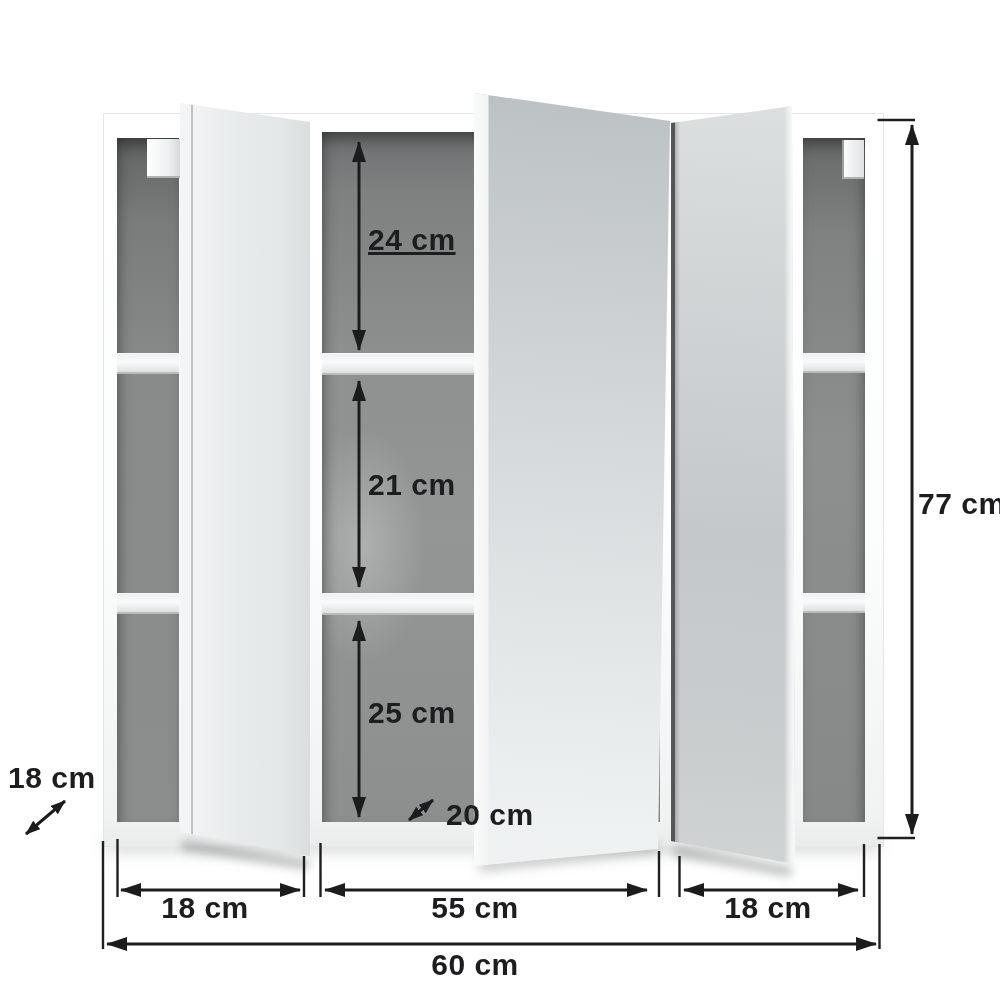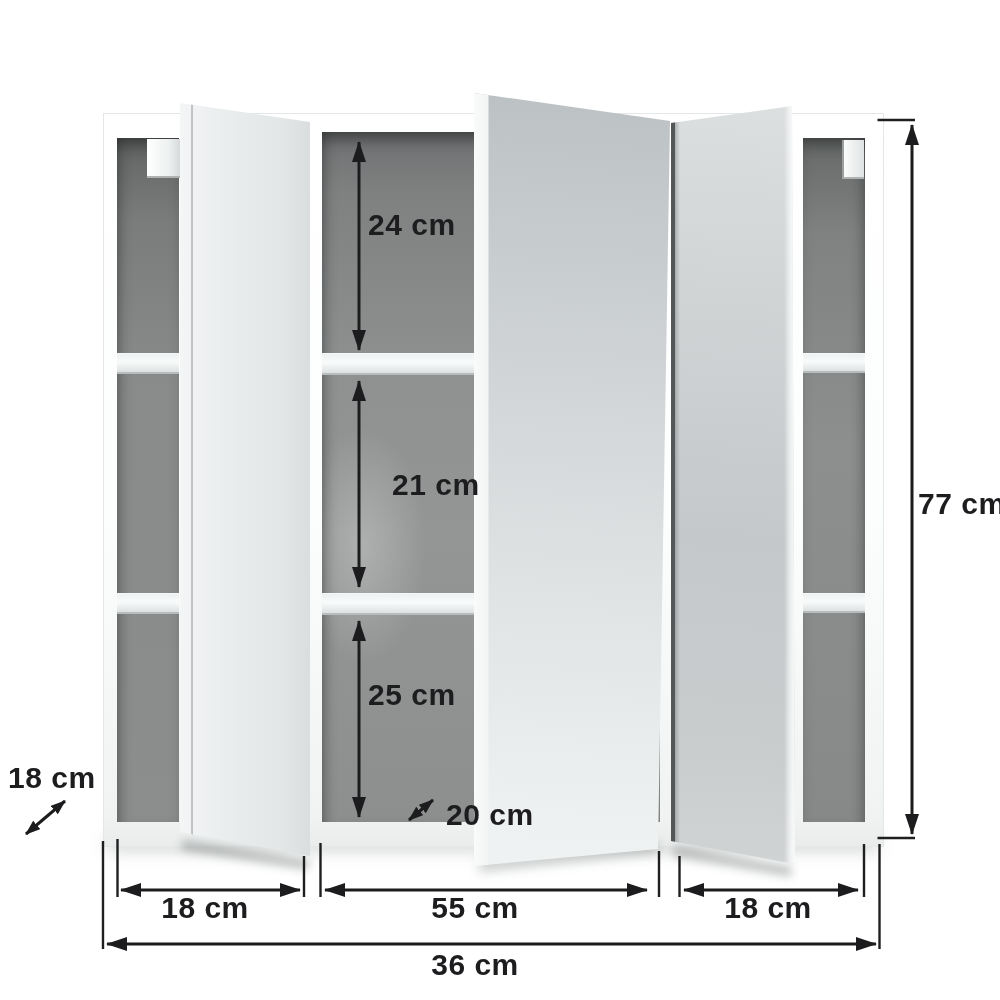--- a/index.html
+++ b/index.html
@@ -85,23 +85,23 @@
   }
 
   
   svg.dims{left:0;top:0;width:1000px;height:1000px;}
   .dl{stroke:#1c1c1e;stroke-width:3;fill:none;}
   .ext{stroke:#1f1f21;stroke-width:2.4;fill:none;}
   .lbl{
     position:absolute;font-size:30px;font-weight:600;line-height:1;
     color:#1d1d1f;letter-spacing:.5px;white-space:nowrap;
   }
-  .lbl-24{left:368px;top:210px;}
-  .lbl-21{left:368px;top:470px;margin-left:24px;}
-  .lbl-25{left:368px;top:680px;text-align:right;}
+  .lbl-24{left:368px;top:225px;text-decoration:underline;}
+  .lbl-21{left:368px;top:470px;}
+  .lbl-25{left:368px;top:698px;text-align:right;}
   .lbl-14{left:446px;top:800px;}
   .lbl-18d{left:8px;top:763px;}
   .lbl-77{left:918px;top:489px;}
   .lbl-center{transform:translateX(-50%);}
   .lbl-18l{left:205px;top:893px;}
   .lbl-35{left:475px;top:893px;}
   .lbl-18r{left:768px;top:893px;}
   .lbl-82{left:475px;top:950px;}
 </style>
 </head>
@@ -169,15 +169,15 @@
 
   <div class="lbl lbl-24">24 cm</div>
   <div class="lbl lbl-21">21 cm</div>
   <div class="lbl lbl-25">25 cm</div>
   <div class="lbl lbl-14">20 cm</div>
   <div class="lbl lbl-18d">18 cm</div>
   <div class="lbl lbl-77">77 cm</div>
   <div class="lbl lbl-center lbl-18l">18 cm</div>
   <div class="lbl lbl-center lbl-35">55 cm</div>
   <div class="lbl lbl-center lbl-18r">18 cm</div>
-  <div class="lbl lbl-center lbl-82">36 cm</div>
+  <div class="lbl lbl-center lbl-82">60 cm</div>
 
 </div>
 
 </body></html>

